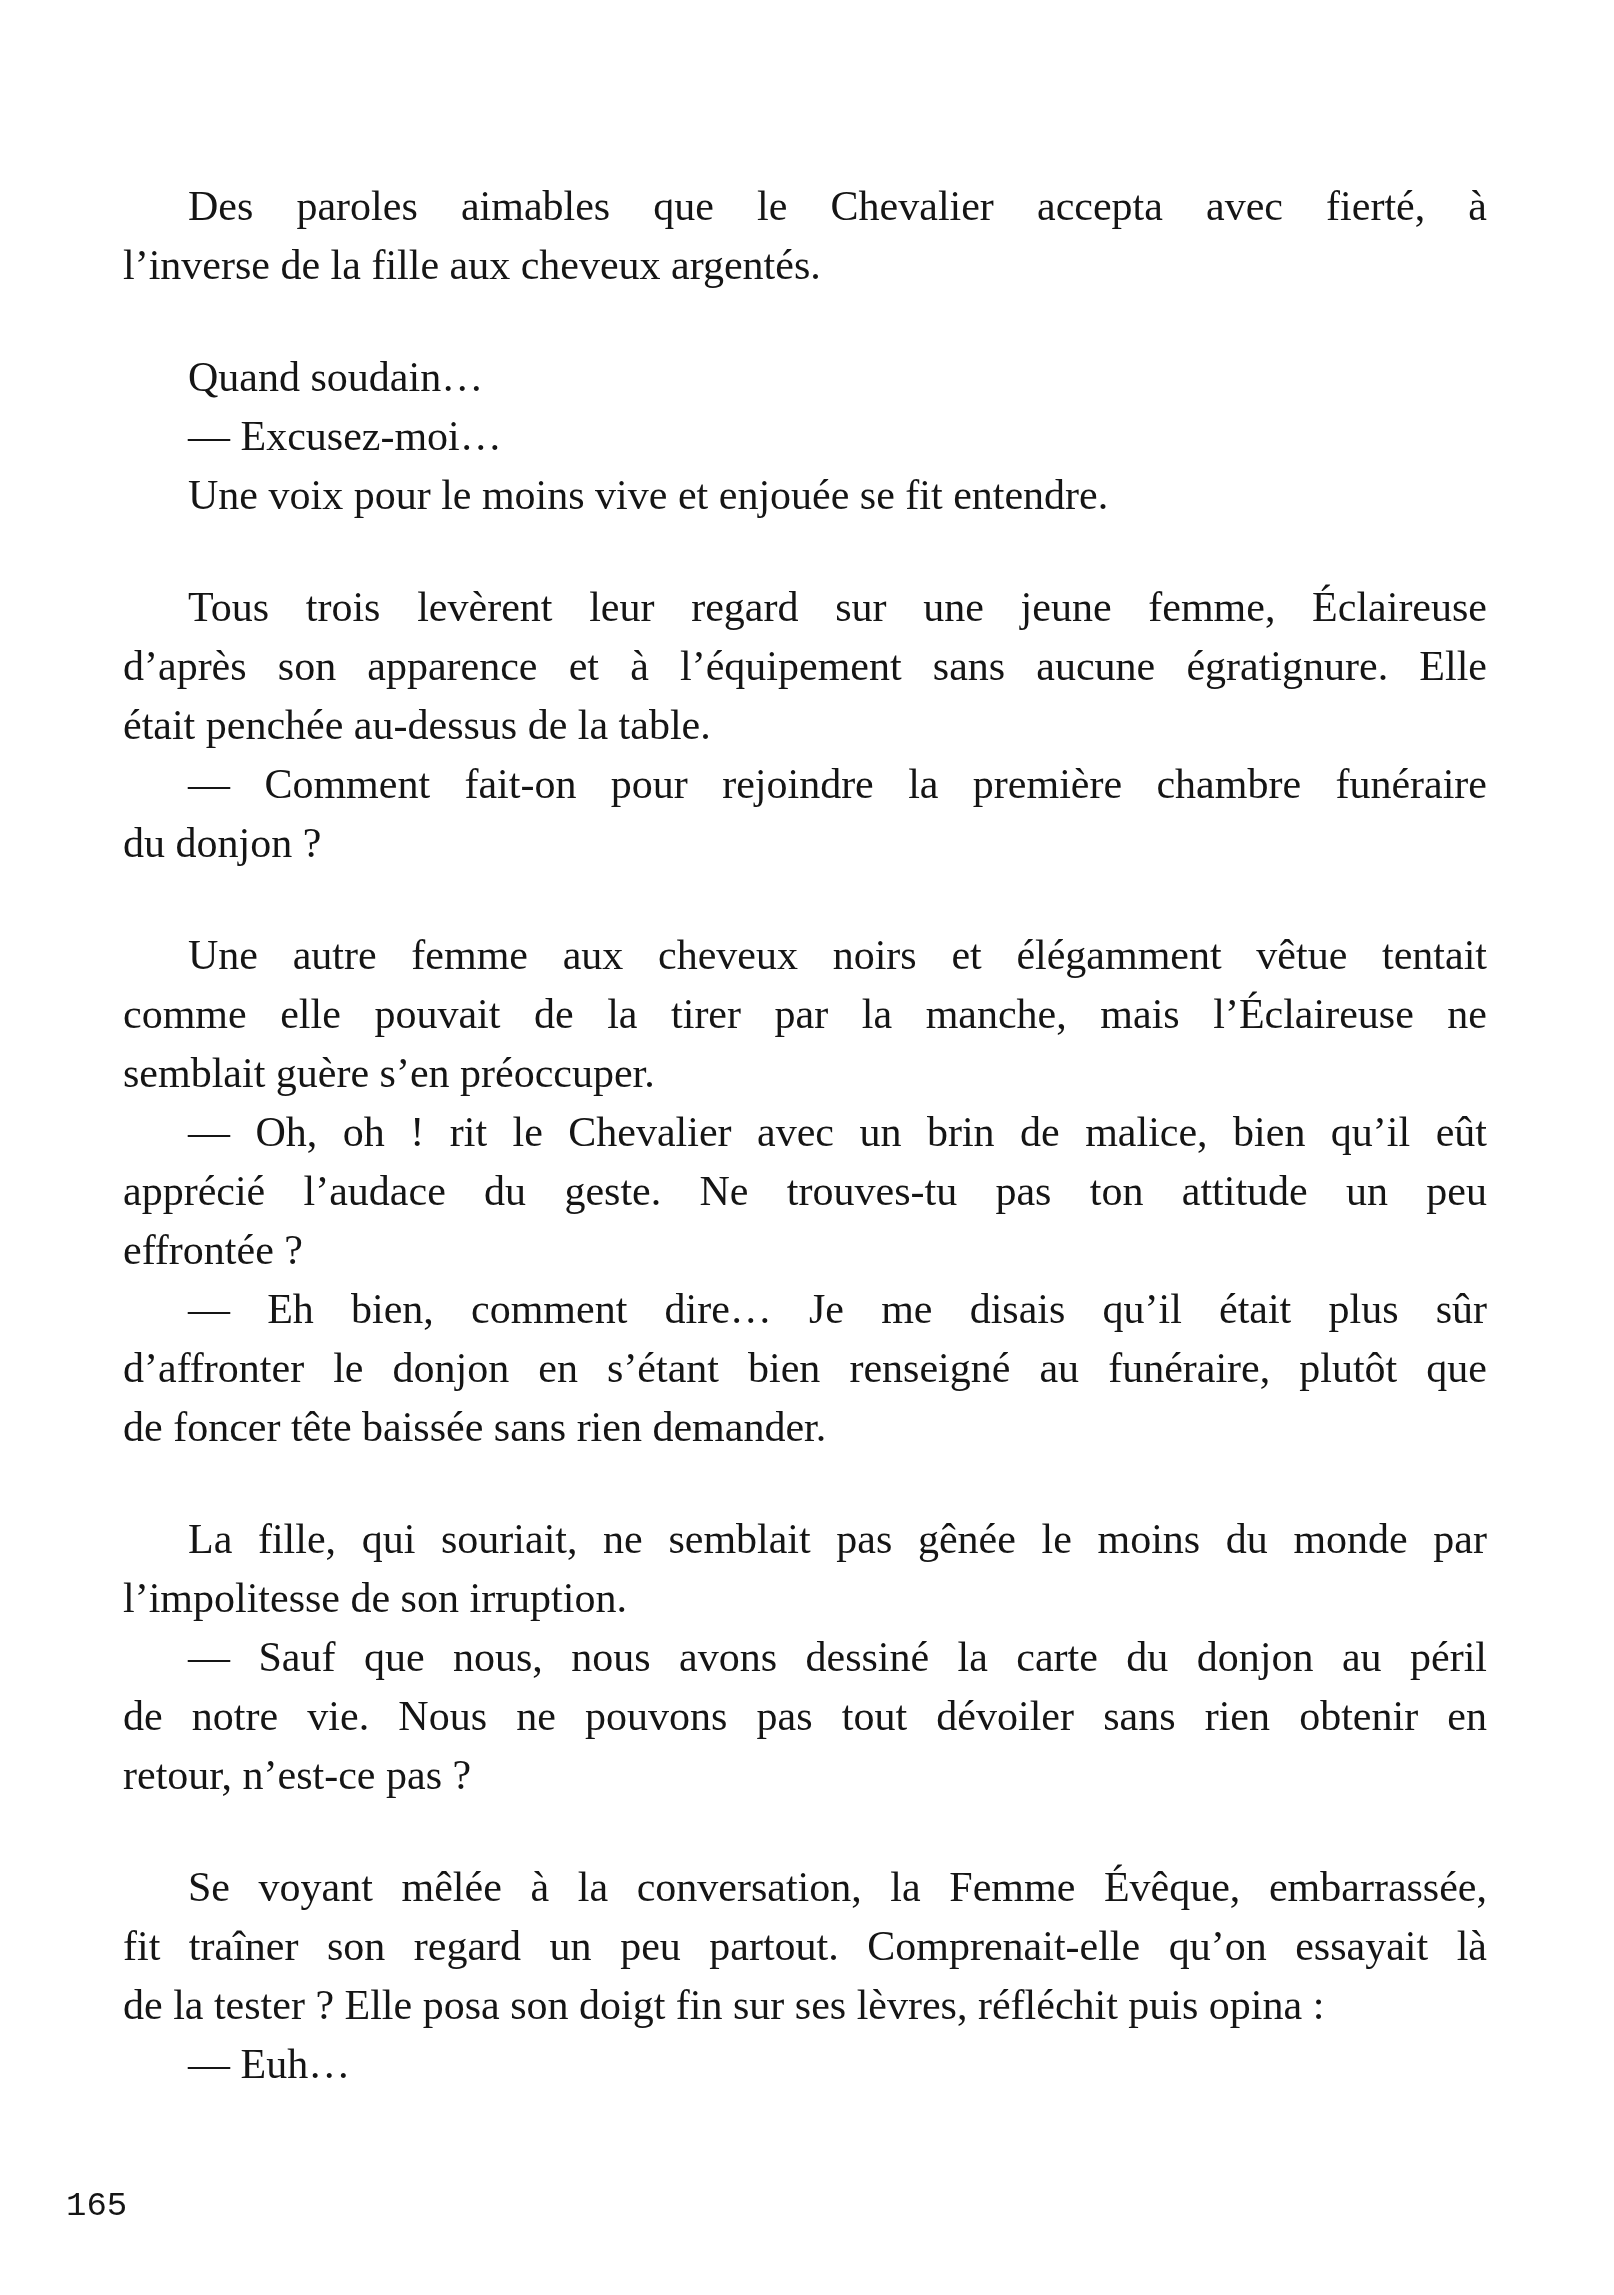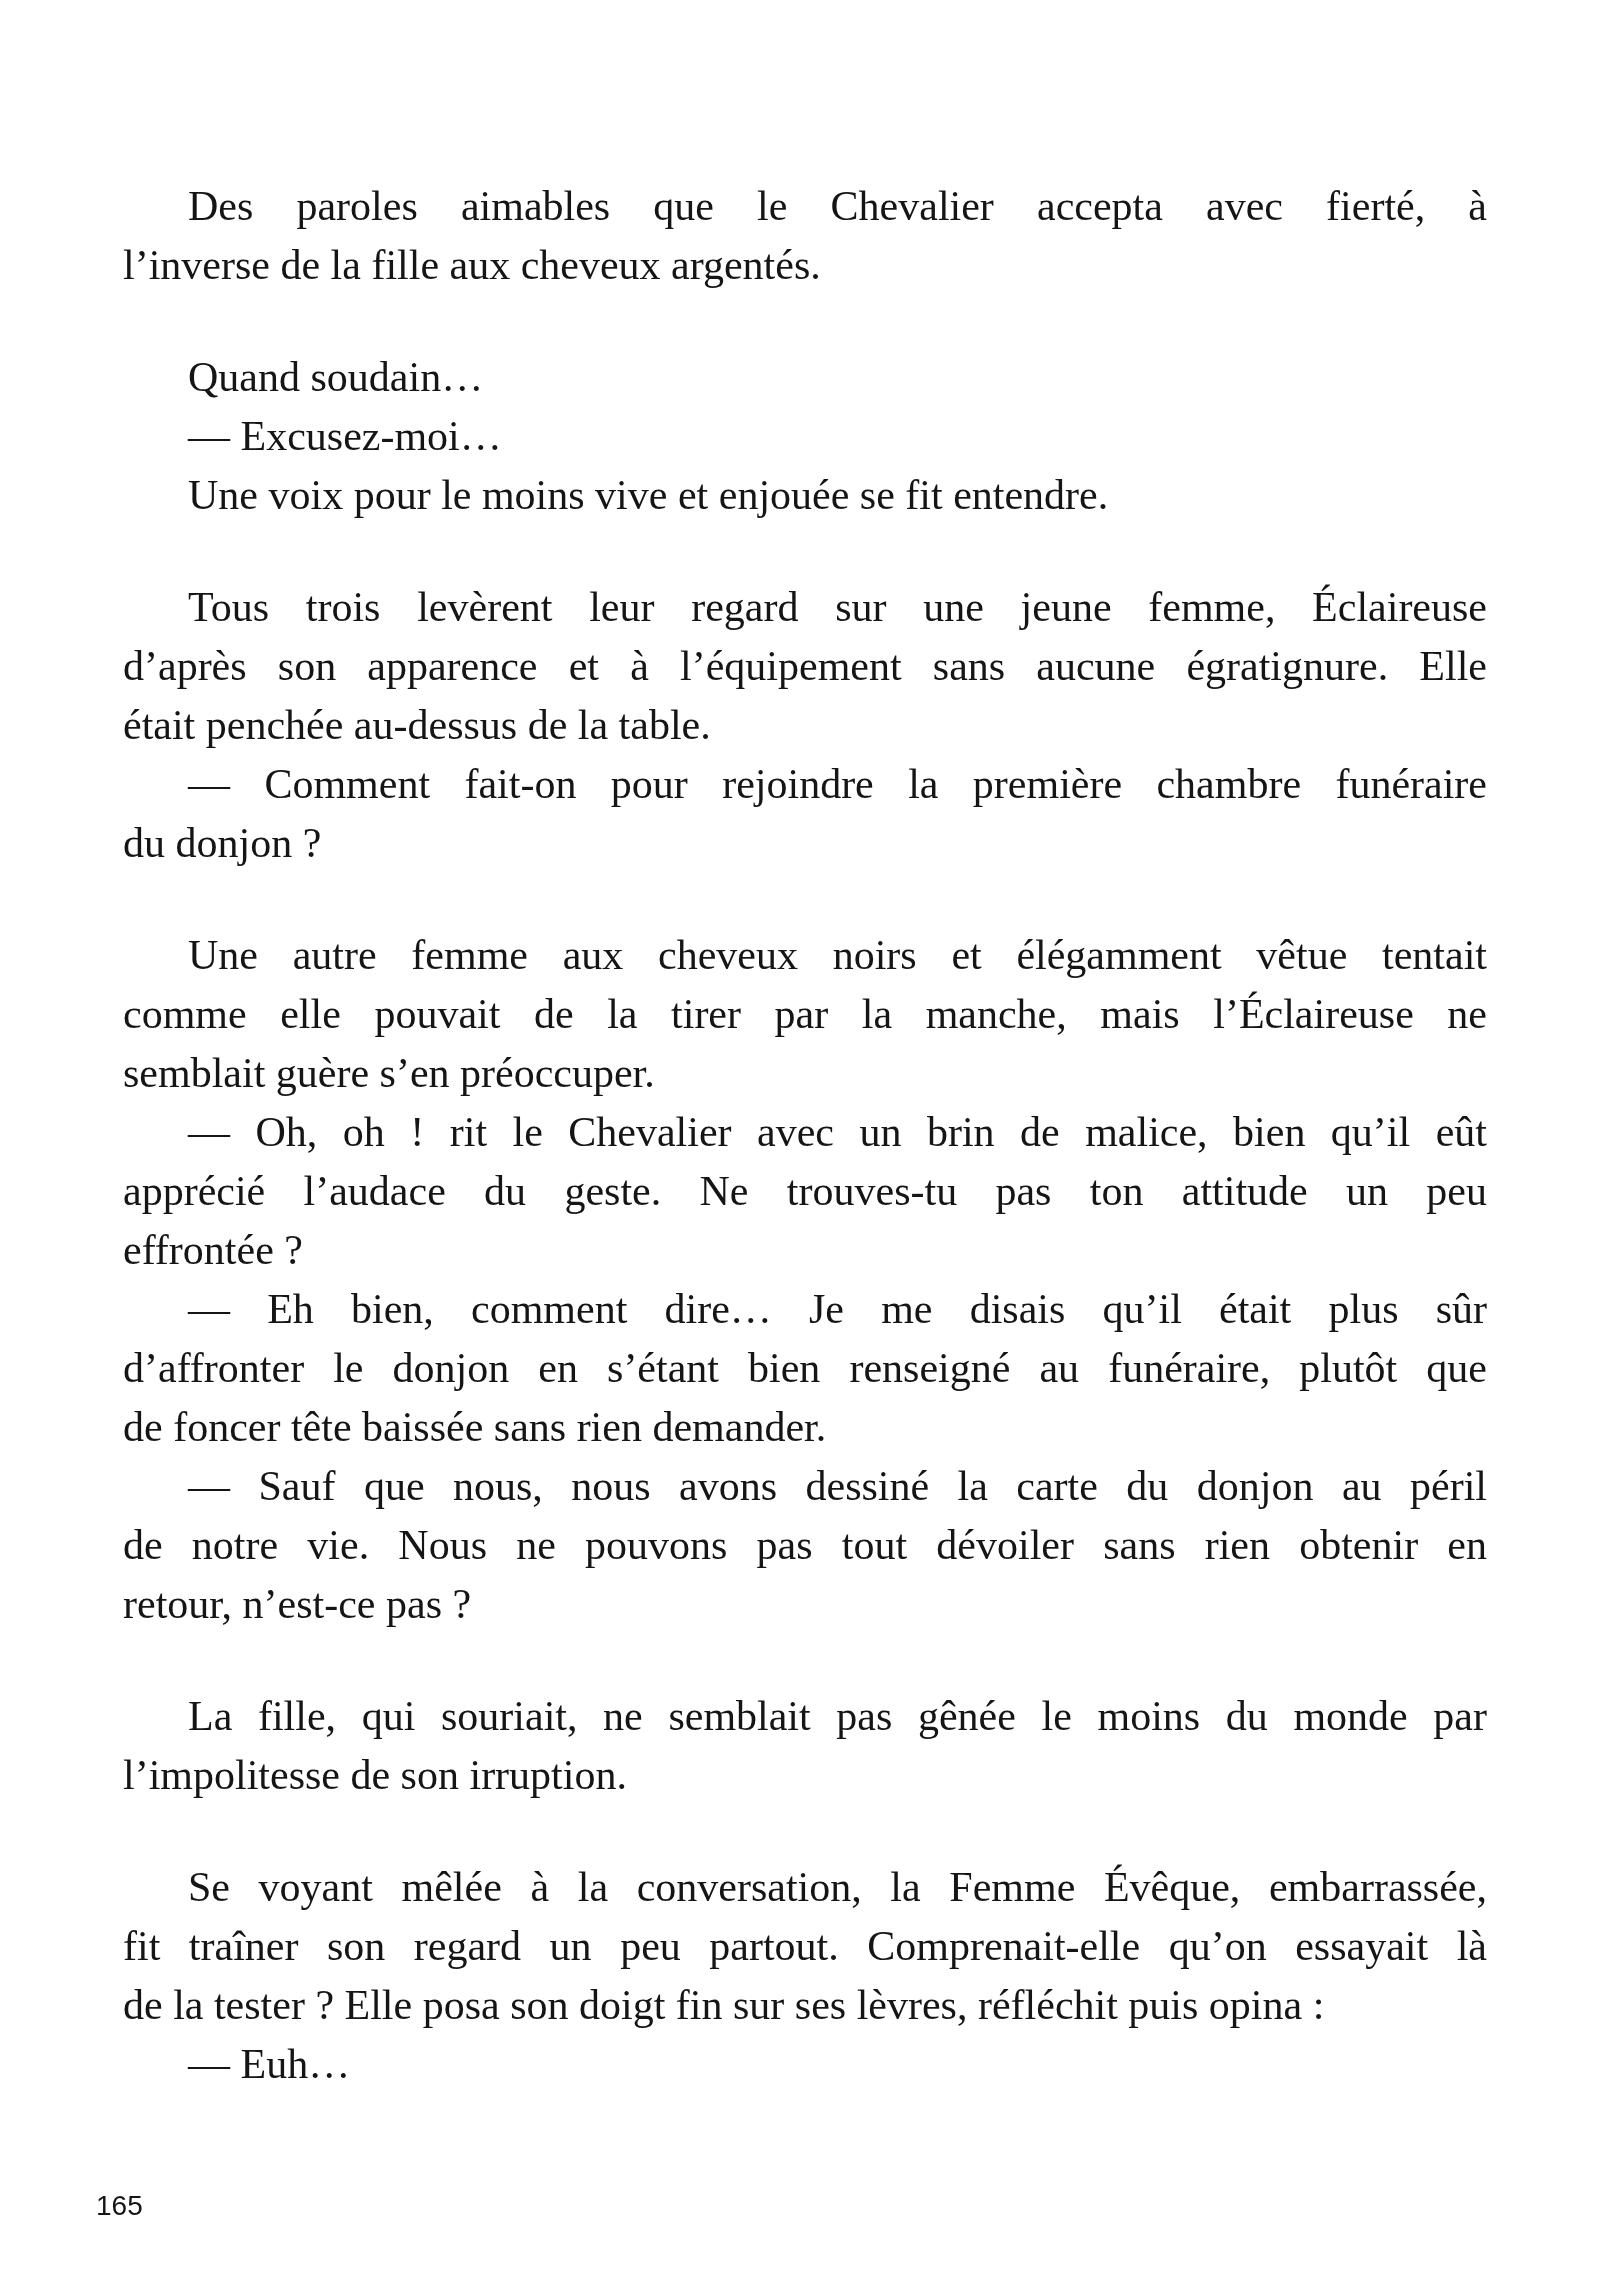--- a/index.html
+++ b/index.html
@@ -48,24 +48,24 @@
   }
   .ln.fi {
     padding-left: 65px;
   }
   .ln.la {
     text-align: center;
     text-align-last: left;
   }
   .page-number {
     position: absolute;
-    left: 96px;
+    left: 66px;
     top: 2186px;
-    font-family: Liberation Sans, sans-serif;
-    font-size: 28px;
+    font-family: Liberation Mono, monospace;
+    font-size: 34px;
     line-height: 40px;
     color: var(--text);
   }
 </style>
 </head>
 <body>
 
 <div class="book-page">
 
   <div class="text-block">
@@ -109,29 +109,29 @@
       <div class="ln">apprécié l’audace du geste. Ne trouves-tu pas ton attitude un peu</div>
       <div class="ln la">effrontée ?</div>
     </div>
 
     <div class="para">
       <div class="ln fi">— Eh bien, comment dire… Je me disais qu’il était plus sûr</div>
       <div class="ln">d’affronter le donjon en s’étant bien renseigné au funéraire, plutôt que</div>
       <div class="ln la">de foncer tête baissée sans rien demander.</div>
     </div>
 
+    <div class="para gap">
+      <div class="ln fi">La fille, qui souriait, ne semblait pas gênée le moins du monde par</div>
+      <div class="ln la">l’impolitesse de son irruption.</div>
+    </div>
+
     <div class="para">
       <div class="ln fi">— Sauf que nous, nous avons dessiné la carte du donjon au péril</div>
       <div class="ln">de notre vie. Nous ne pouvons pas tout dévoiler sans rien obtenir en</div>
       <div class="ln la">retour, n’est-ce pas ?</div>
-    </div>
-
-    <div class="para gap">
-      <div class="ln fi">La fille, qui souriait, ne semblait pas gênée le moins du monde par</div>
-      <div class="ln la">l’impolitesse de son irruption.</div>
     </div>
 
     <div class="para gap">
       <div class="ln fi">Se voyant mêlée à la conversation, la Femme Évêque, embarrassée,</div>
       <div class="ln">fit traîner son regard un peu partout. Comprenait-elle qu’on essayait là</div>
       <div class="ln la">de la tester ? Elle posa son doigt fin sur ses lèvres, réfléchit puis opina :</div>
     </div>
 
     <div class="para">
       <div class="ln fi la">— Euh…</div>

